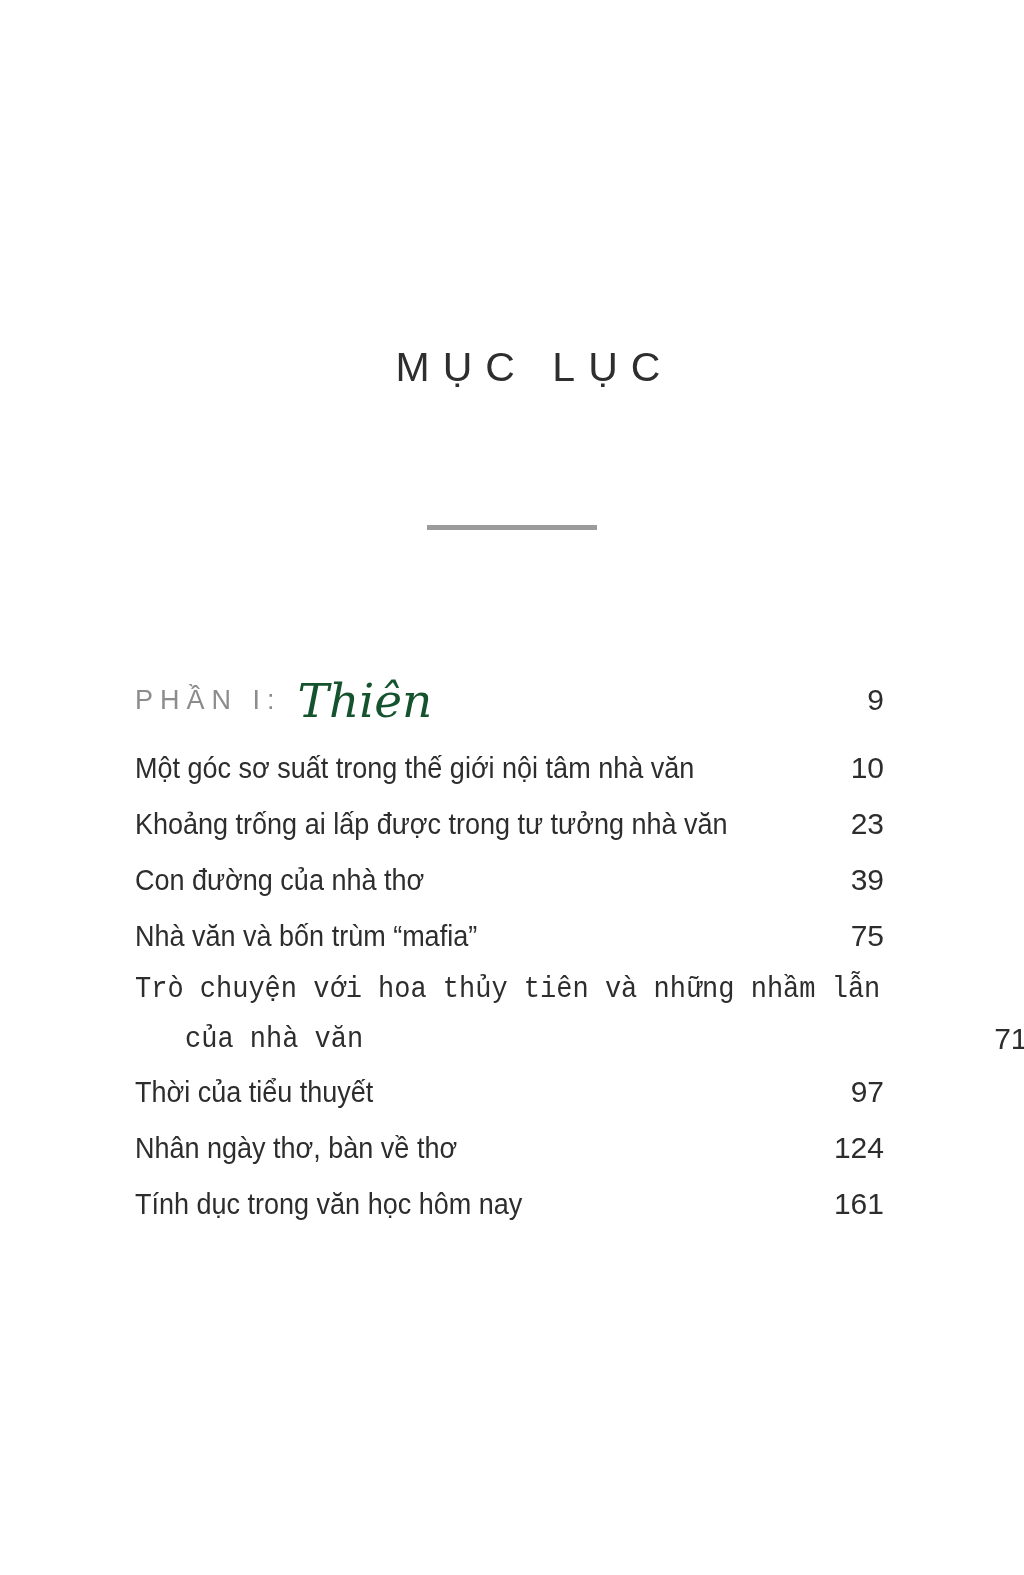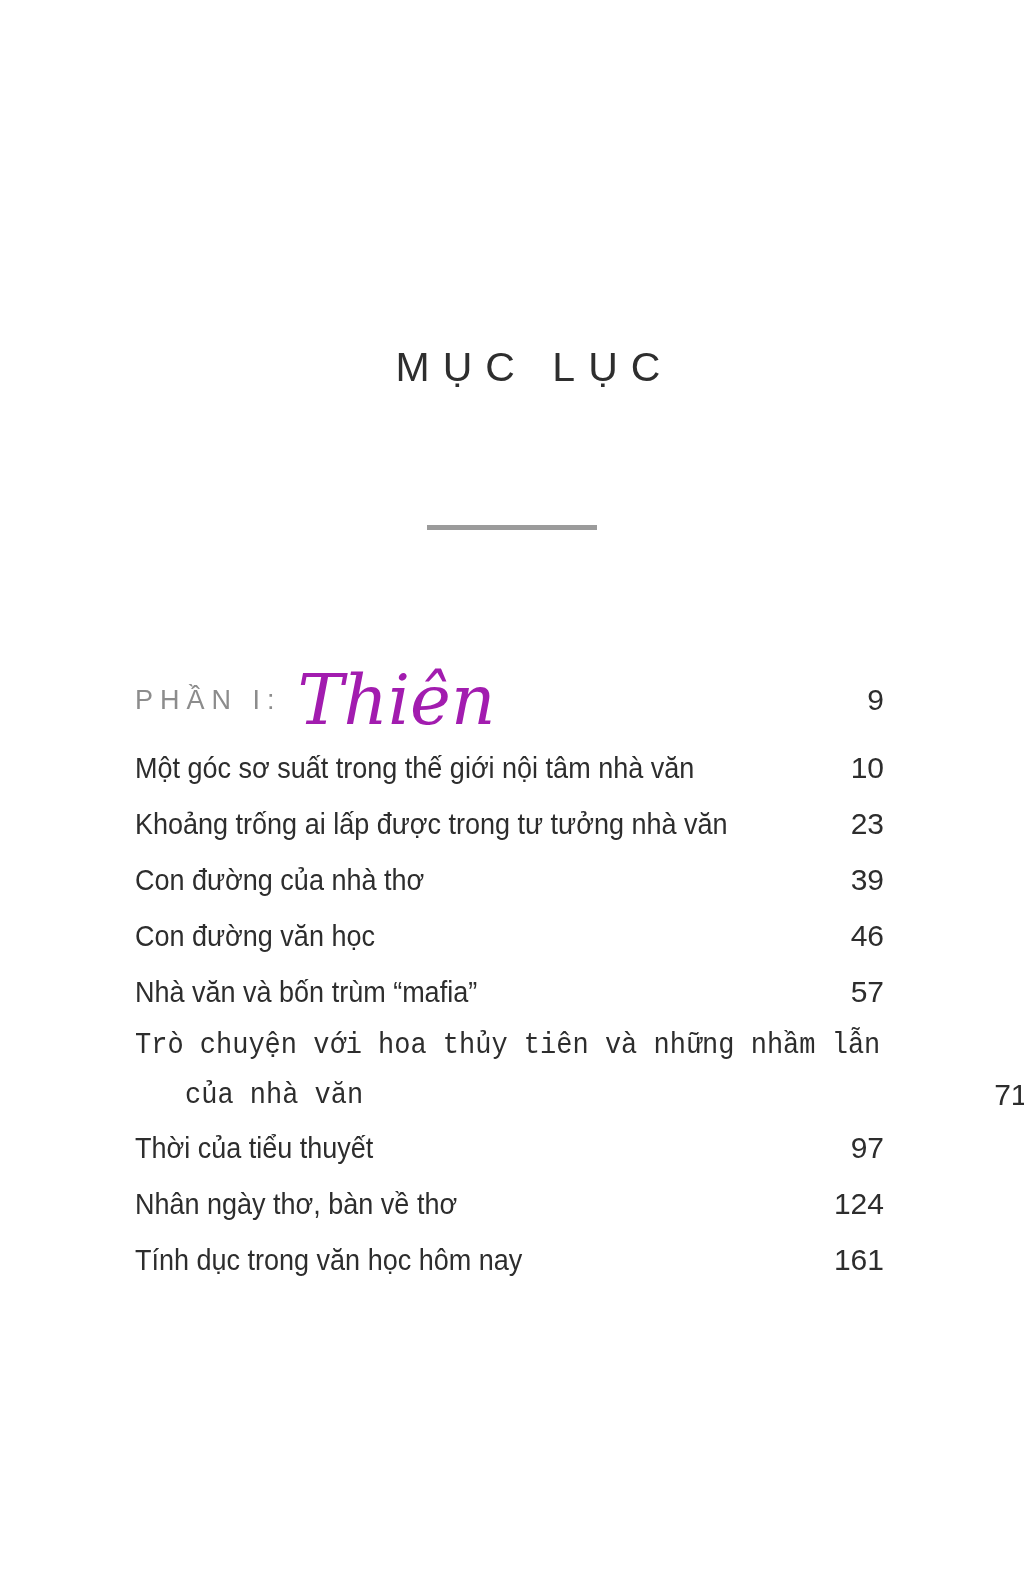--- a/index.html
+++ b/index.html
@@ -46,23 +46,23 @@
   .part-left { display: flex; align-items: center; text-align: right; }
   .part-label {
     font-size: 27px;
     font-weight: 500;
     letter-spacing: 7px;
     color: #8c8c8c;
   }
   .part-name {
     font-family: "DejaVu Serif", serif;
     font-style: italic;
-    font-size: 69px;
+    font-size: 47px;
     font-weight: 400;
-    color: #a21caf;
+    color: #14532d;
     margin-left: 16px;
     line-height: 1;
   }
   .row {
     display: flex;
     justify-content: space-between;
     align-items: center;
     height: 56px;
     gap: 31px;
   }
@@ -116,28 +116,24 @@
     <div class="row">
       <span class="entry-title">Khoảng trống ai lấp được trong tư tưởng nhà văn</span>
       <span class="entry-page">23</span>
     </div>
 
     <div class="row">
       <span class="entry-title">Con đường của nhà thơ</span>
       <span class="entry-page">39</span>
     </div>
 
-    <div class="row">
-      <span class="entry-title">Con đường văn học</span>
-      <span class="entry-page">46</span>
-    </div>
 
     <div class="row">
       <span class="entry-title">Nhà văn và bốn trùm “mafia”</span>
-      <span class="entry-page">57</span>
+      <span class="entry-page">75</span>
     </div>
 
     <div class="row two-line">
       <div class="entry-lines">
         <span class="entry-title">Trò chuyện với hoa thủy tiên và những nhầm lẫn</span>
         <span class="entry-title cont">của nhà văn</span>
       </div>
       <span class="entry-page">71</span>
     </div>
 

